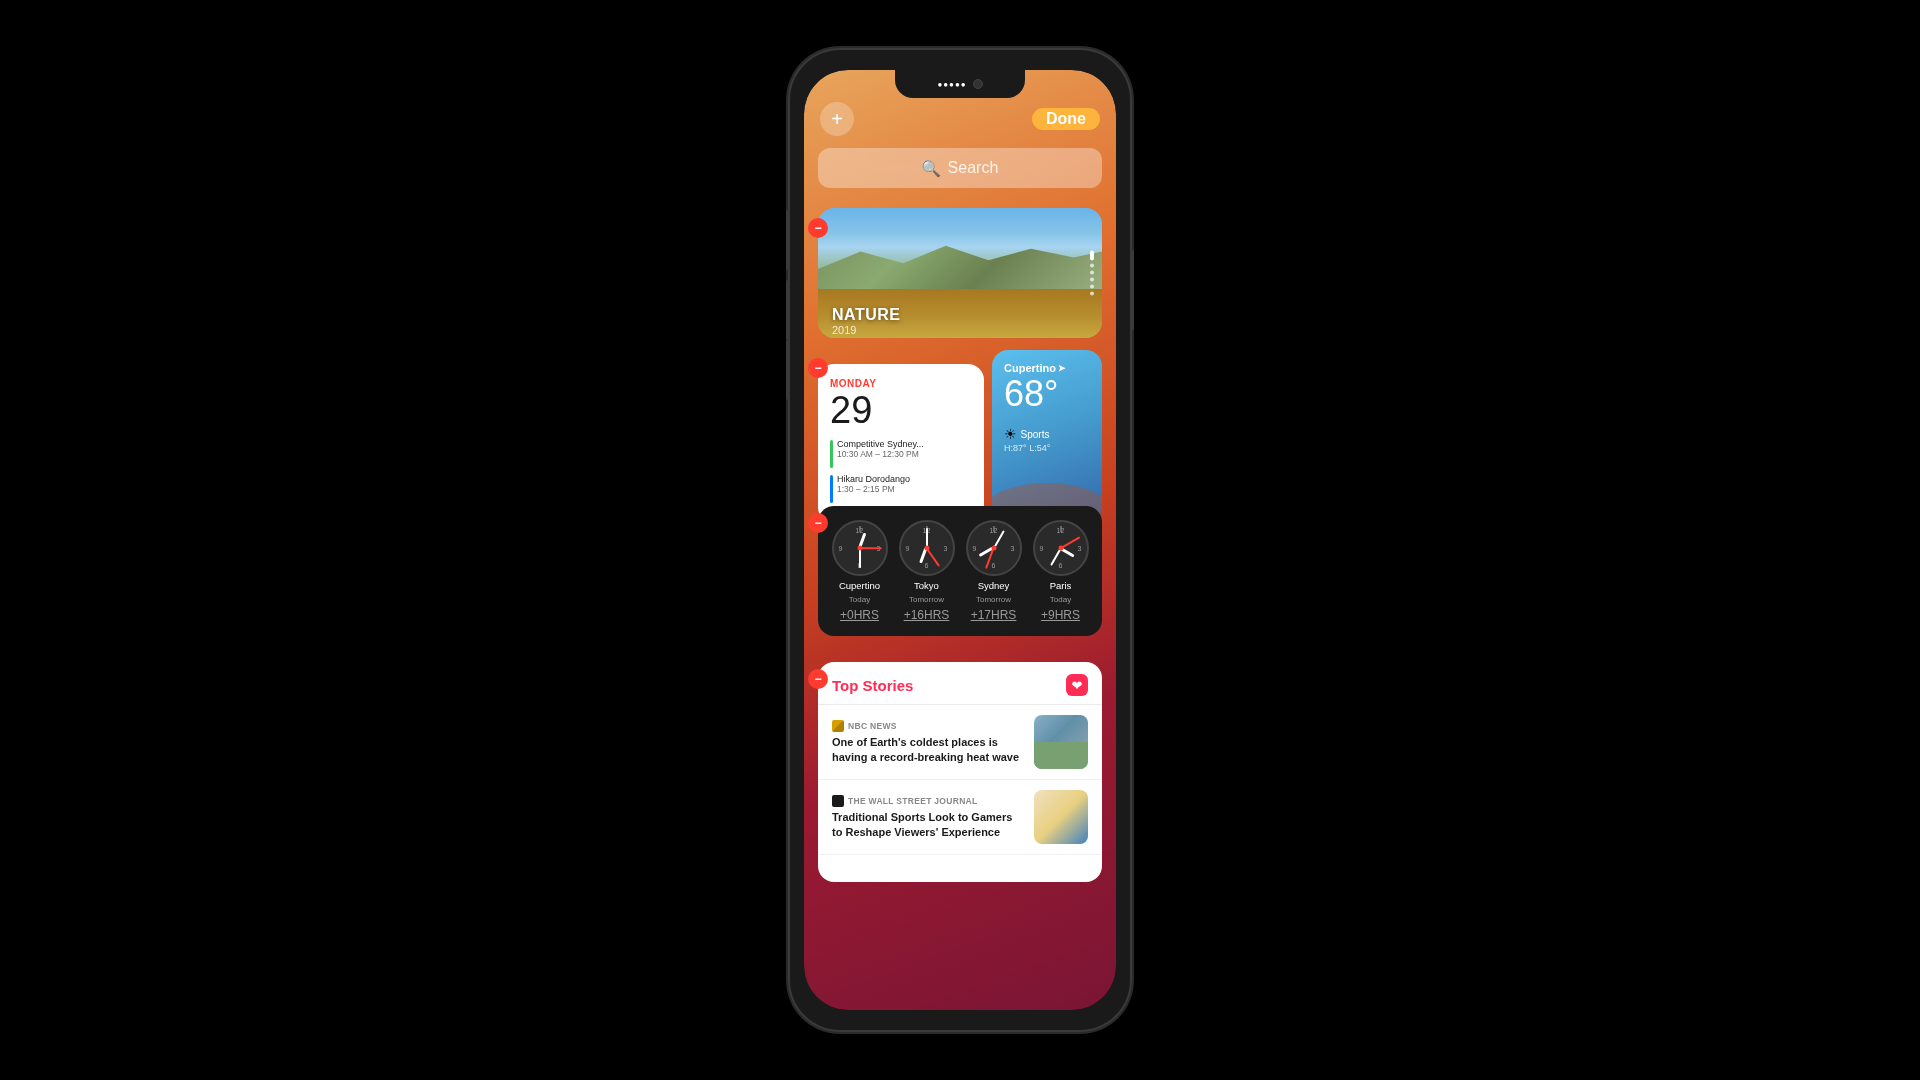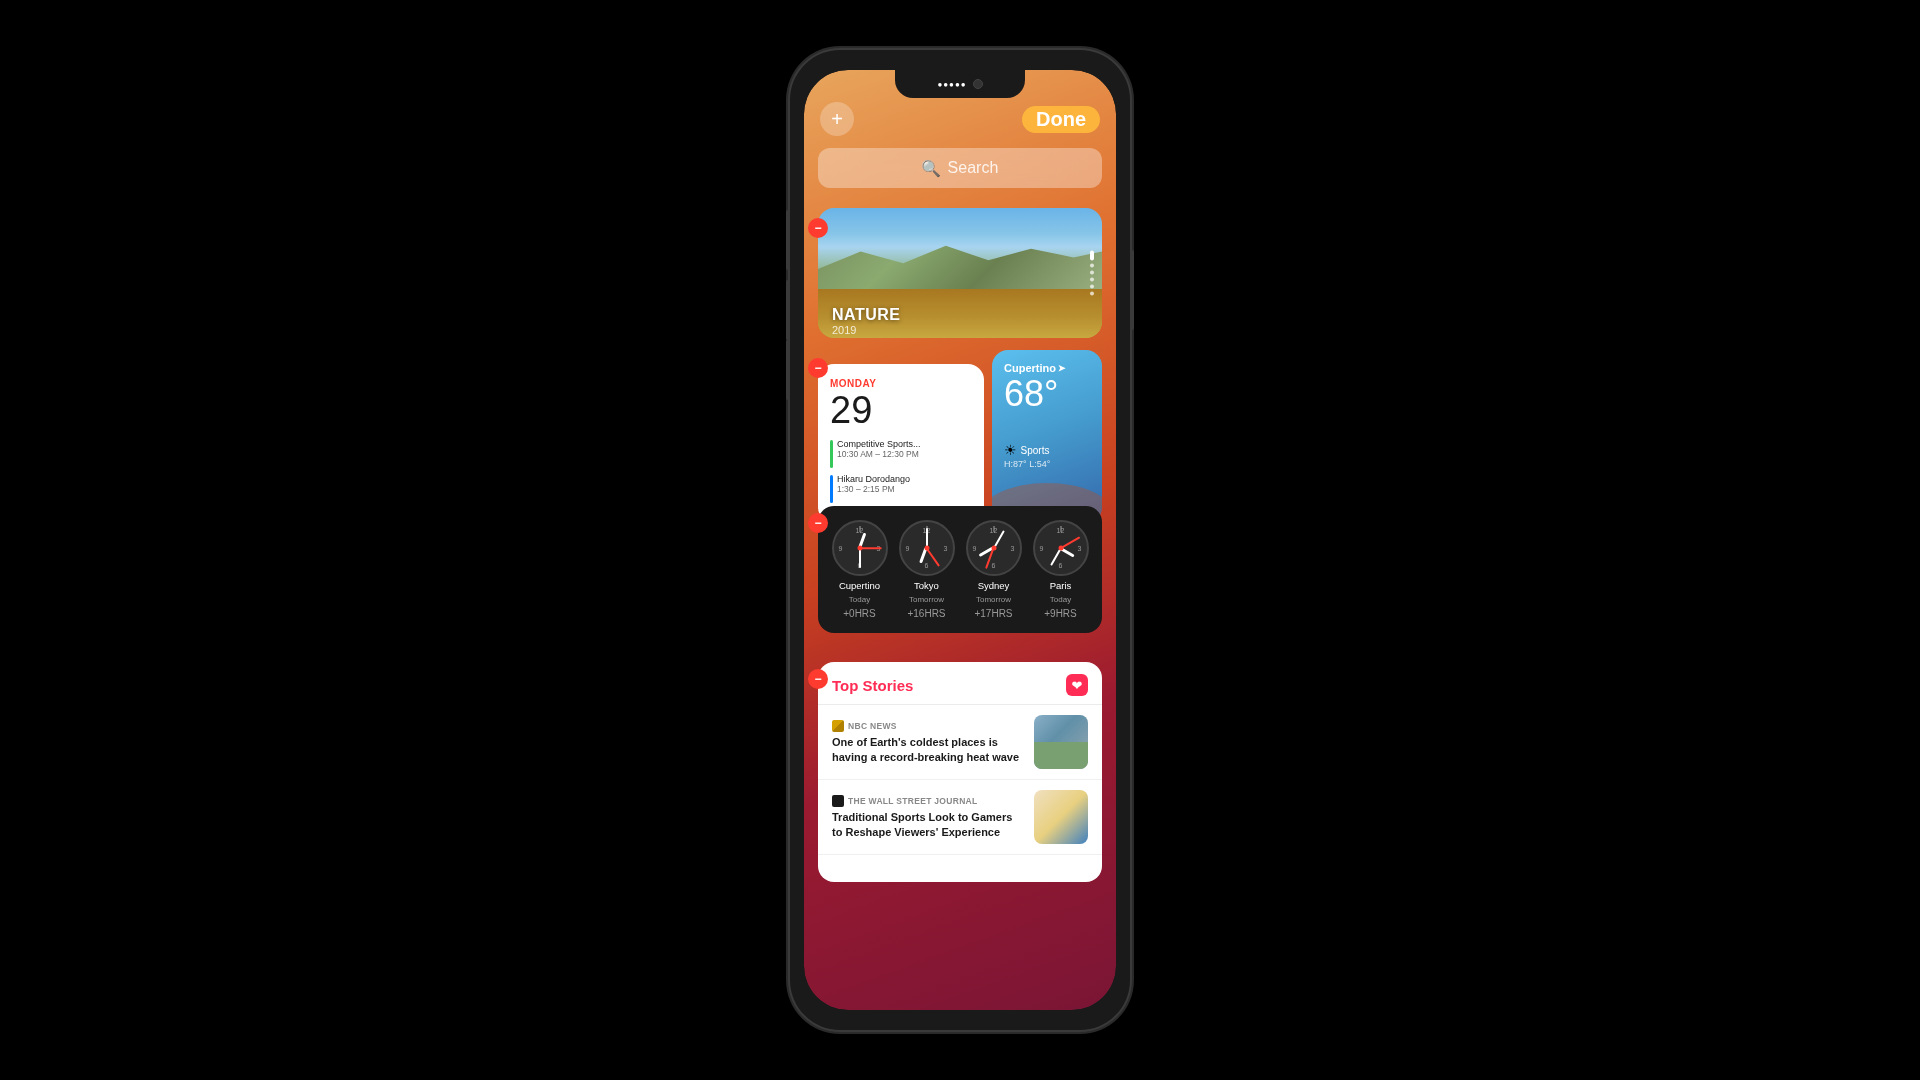--- a/index.html
+++ b/index.html
@@ -124,21 +124,21 @@
       font-size: 20px;
       font-weight: 300;
       cursor: pointer;
     }
     .done-button {
       padding: 2px 14px;
       background: rgba(255,185,60,0.9);
       backdrop-filter: blur(10px);
       border-radius: 20px;
       color: #fff;
-      font-size: 20px;
+      font-size: 16px;
       font-weight: 600;
       cursor: pointer;
     }
 
     
     .search-bar {
       position: absolute;
       top: 78px;
       left: 14px;
       right: 14px;
@@ -368,21 +368,21 @@
       margin-bottom: 2px;
     }
     .weather-location-arrow {
       font-size: 9px;
     }
     .weather-temp {
       color: #fff;
       font-size: 36px;
       font-weight: 200;
       line-height: 1;
-      margin-bottom: 30px;
+      margin-bottom: 14px;
     }
     .weather-condition-row {
       display: flex;
       align-items: center;
       gap: 4px;
     }
     .weather-sun-icon {
       font-size: 14px;
     }
     .weather-condition-text {
@@ -496,22 +496,23 @@
       font-weight: 500;
       text-align: center;
     }
     .clock-day {
       color: #999;
       font-size: 8px;
       text-align: center;
     }
     .clock-offset {
       color: #999;
-      font-size: 10px;
+      font-size: 12px;
       text-align: center;
+      text-decoration: underline;
     }
 
     
     .widget-news {
       position: absolute;
       top: 462px;
       left: 14px;
       right: 14px;
       background: #fff;
       border-radius: 16px;
@@ -659,21 +660,21 @@
       <div class="remove-btn remove-btn-cal">−</div>
 
       <div class="widget-row">
 
         <div class="widget-calendar">
           <div class="cal-day-label">MONDAY</div>
           <div class="cal-date">29</div>
           <div class="cal-event">
             <div class="cal-event-bar" style="background:#34c759;"></div>
             <div class="cal-event-content">
-              <div class="cal-event-title">Competitive Sports...</div>
+              <div class="cal-event-title">Competitive Sydney...</div>
               <div class="cal-event-time">10:30 AM – 12:30 PM</div>
             </div>
           </div>
           <div class="cal-event">
             <div class="cal-event-bar" style="background:#007aff;"></div>
             <div class="cal-event-content">
               <div class="cal-event-title">Hikaru Dorodango</div>
               <div class="cal-event-time">1:30 – 2:15 PM</div>
             </div>
           </div>

